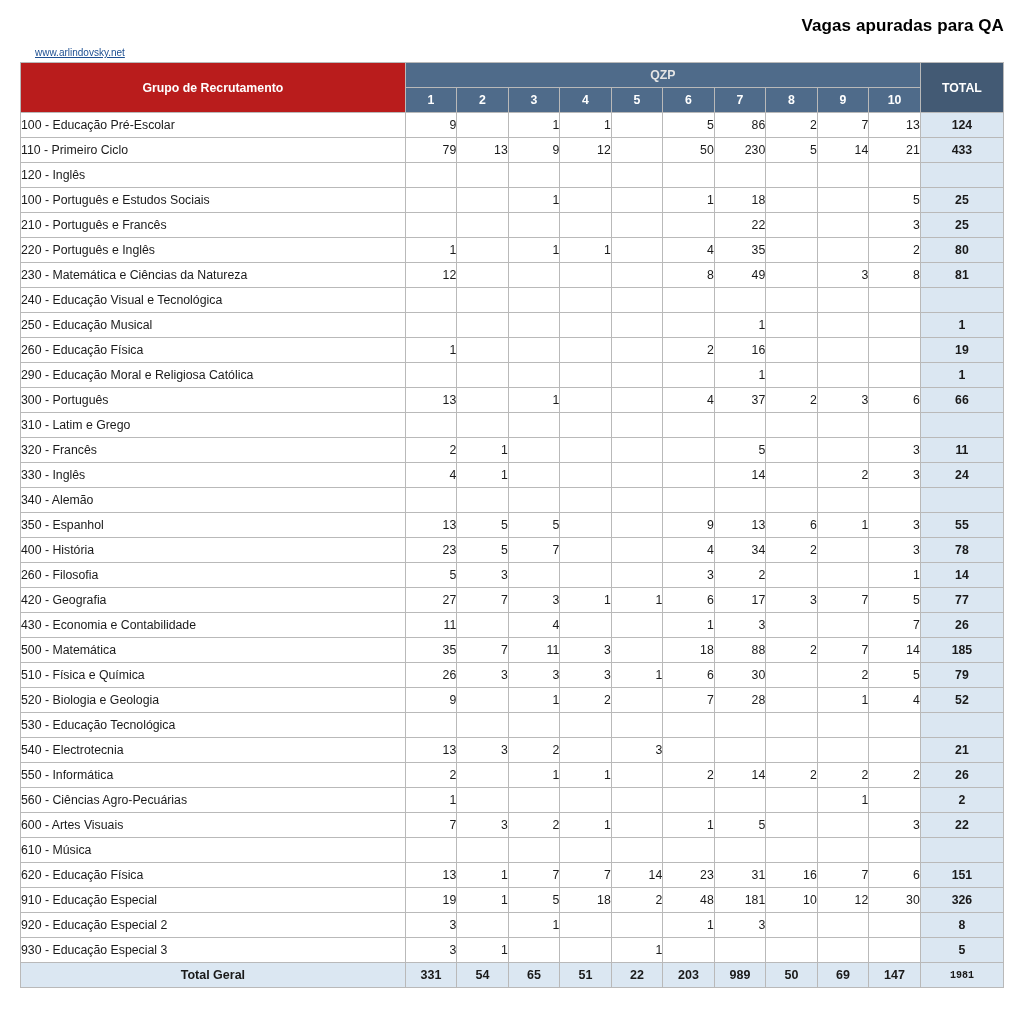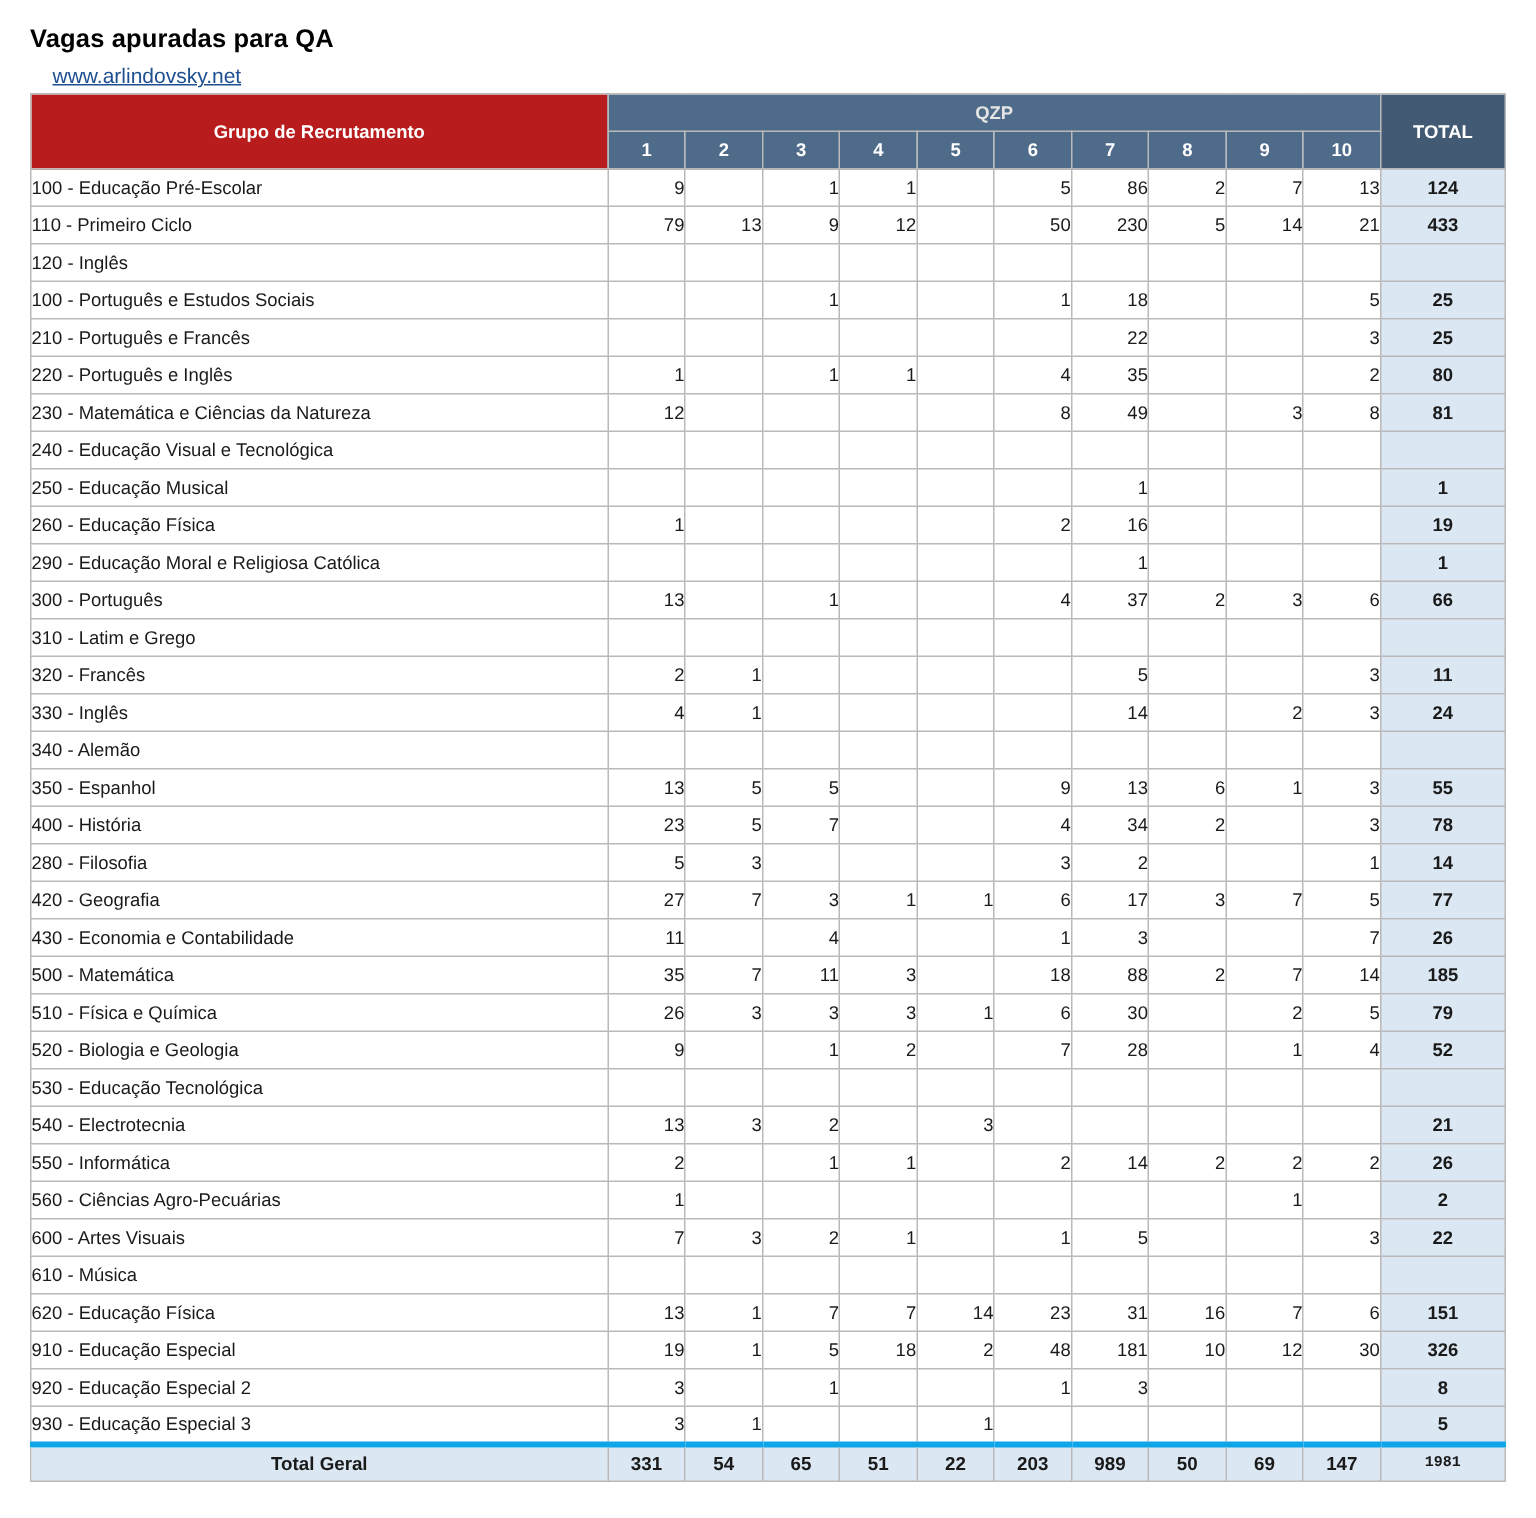--- a/index.html
+++ b/index.html
@@ -15,30 +15,30 @@
     overflow: hidden;
   }
   .page {
     position: relative;
     width: 1024px;
     height: 1012px;
     box-sizing: border-box;
     padding: 0 20px;
   }
   .doc-title {
-    text-align: left;
+    text-align: right;
     font-size: 17px;
     font-weight: bold;
     color: #000000;
     padding-top: 16px;
     padding-bottom: 6px;
     letter-spacing: 0.1px;
   }
   .site-link {
-    font-size: 14px;
+    font-size: 10px;
     color: #1d4f91;
     text-decoration: underline;
     margin-left: 15px;
     margin-bottom: 4px;
     display: inline-block;
   }
   table.grid {
     border-collapse: collapse;
     table-layout: fixed;
     width: 984px;
@@ -104,21 +104,21 @@
   td.total {
     text-align: center;
     background: #dbe7f2;
     font-weight: bold;
     font-size: 12.3px;
   }
   
   tr.footer td {
     background: #dbe7f2;
     font-weight: bold;
-    border-top: 4px solid #0ea5e9;
+    border-top: 1px solid #0ea5e9;
   }
   tr.footer td.label {
     text-align: center;
     font-size: 12.5px;
   }
   tr.footer td.num {
     text-align: center;
     font-size: 12.5px;
   }
   tr.footer td.total {
@@ -420,21 +420,21 @@
           <td class="num"></td>
           <td class="num"></td>
           <td class="num">4</td>
           <td class="num">34</td>
           <td class="num">2</td>
           <td class="num"></td>
           <td class="num">3</td>
           <td class="total">78</td>
         </tr>
         <tr>
-          <td class="label">280 - Filosofia</td>
+          <td class="label">260 - Filosofia</td>
           <td class="num">5</td>
           <td class="num">3</td>
           <td class="num"></td>
           <td class="num"></td>
           <td class="num"></td>
           <td class="num">3</td>
           <td class="num">2</td>
           <td class="num"></td>
           <td class="num"></td>
           <td class="num">1</td>

